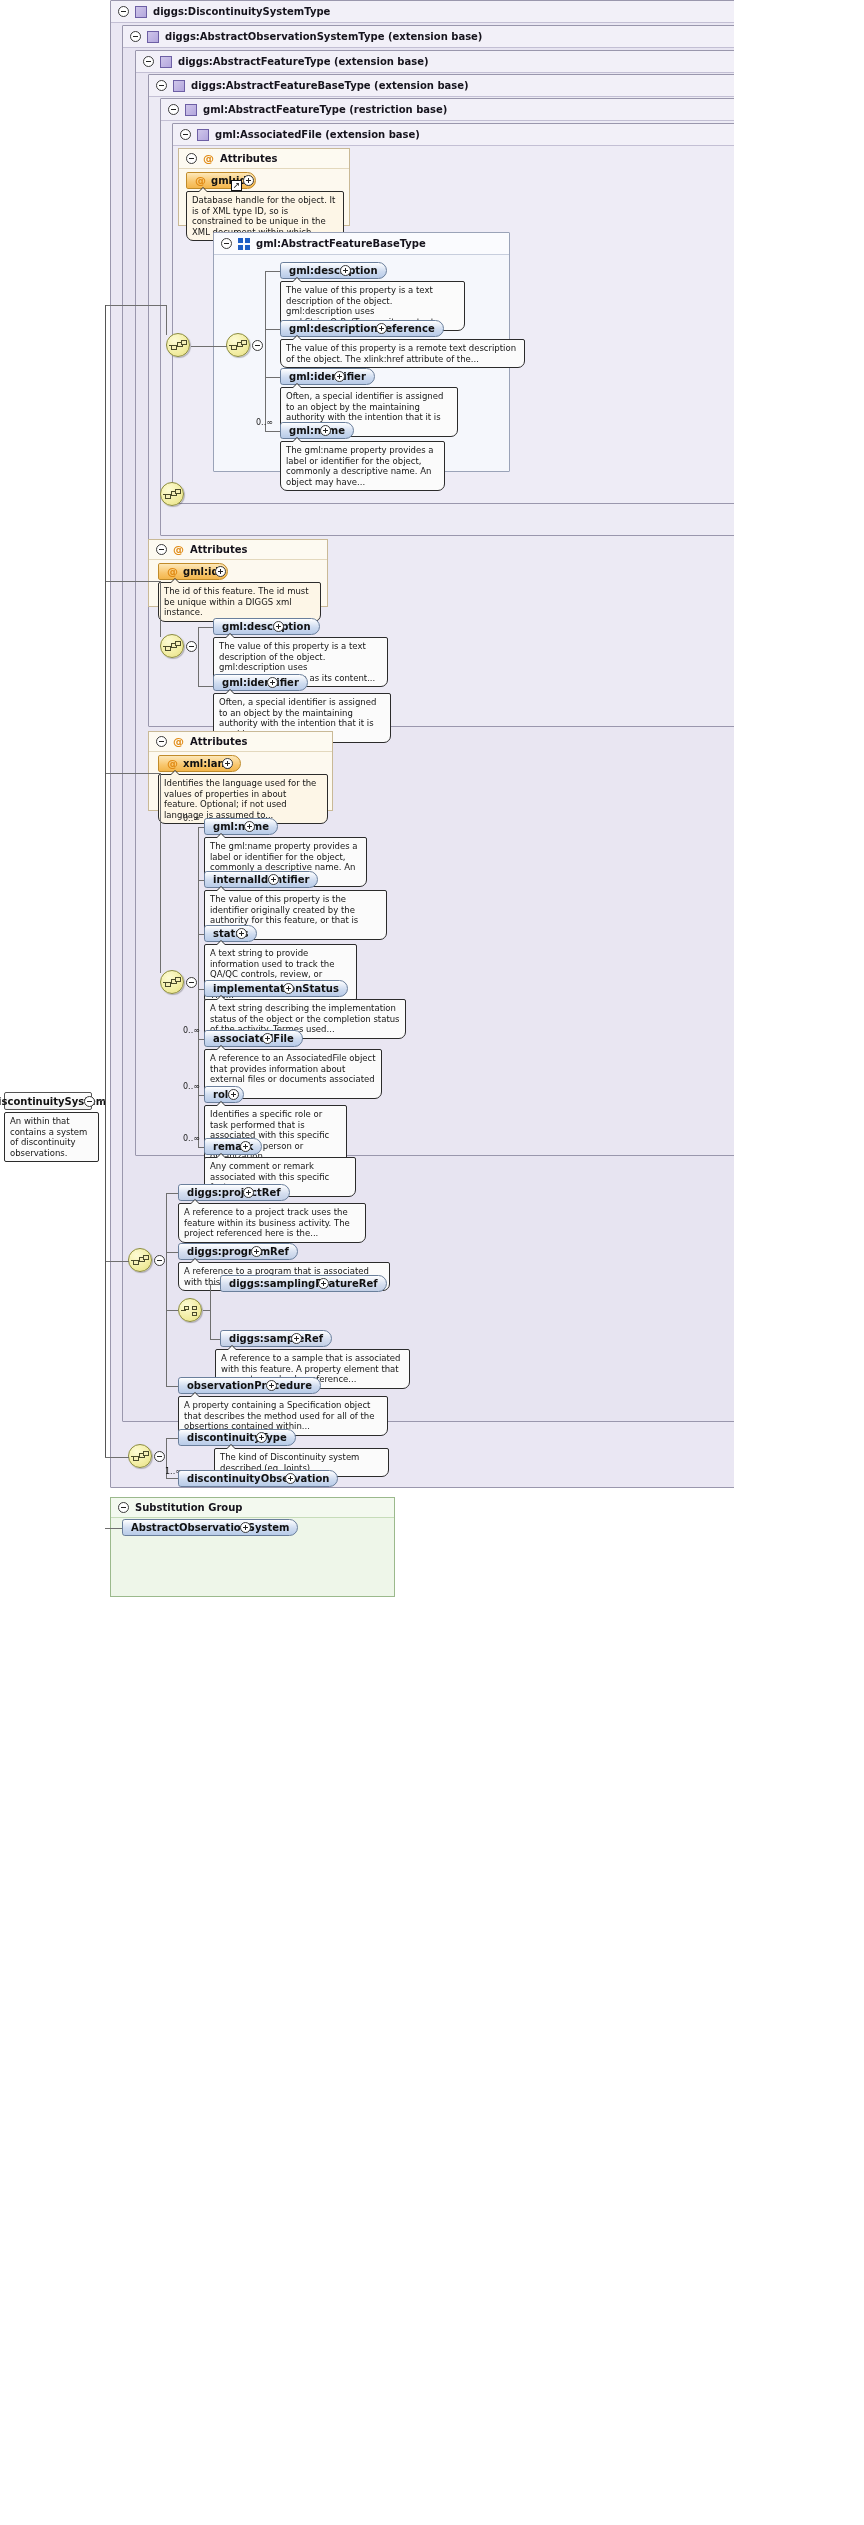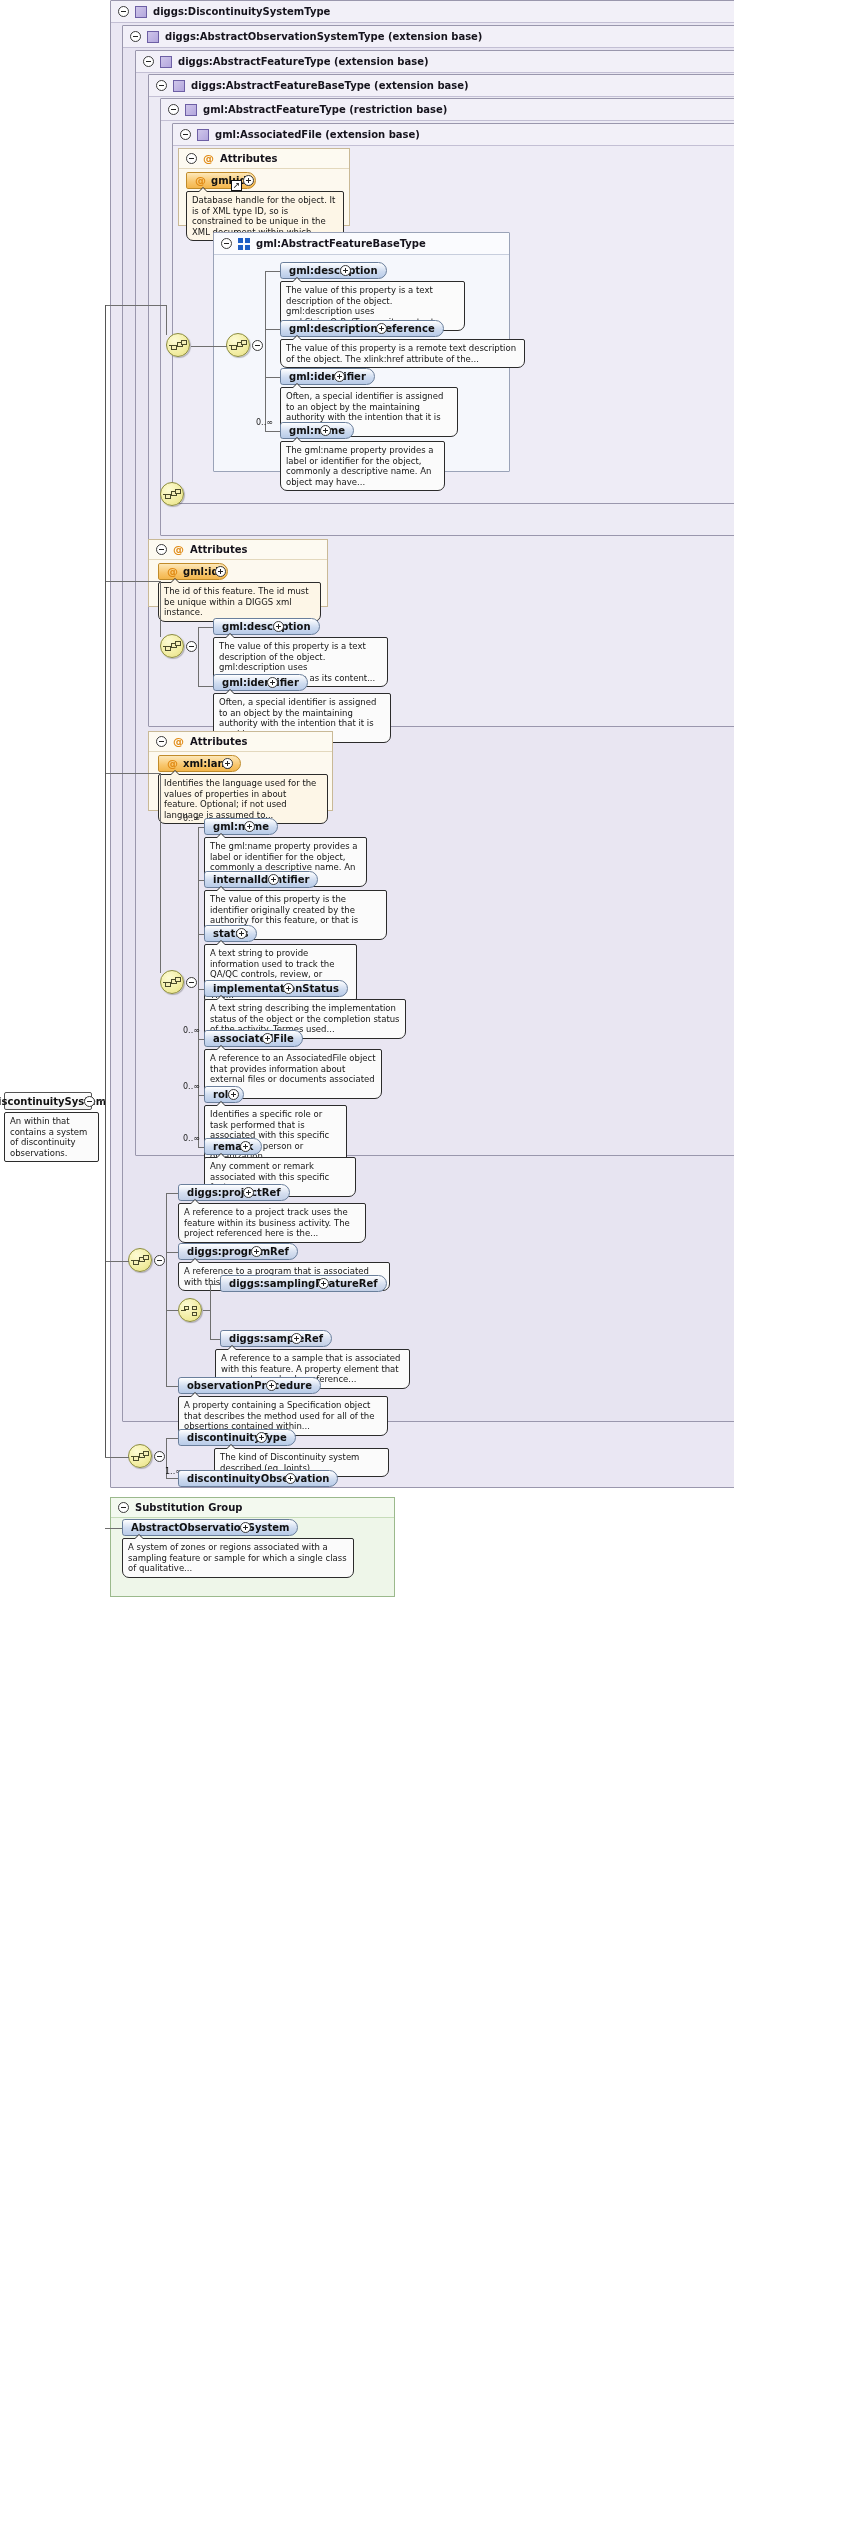--- a/index.html
+++ b/index.html
@@ -664,18 +664,15 @@
   <div class="subbox" style="left:110px; top:1497px; width:285px; height:100px;">
     <div class="sb-head">
       <span class="minus"></span>
       <span>Substitution Group</span>
     </div>
   </div>
   <div class="pill elem" style="left:122px; top:1519px;">
     <span>AbstractObservationSystem</span>
   </div>
   <div class="pcircle p" style="left:240px; top:1522px;"></div>
-  <div class="doc" style="left:122px; top:1538px; width:232px;">
-    <span>A system of zones or regions associated with a sampling feature or sample for which a single class of qualitative...</span>
-  </div>
   <div class="hline" style="left:105px; top:1528px; width:17px;"></div>
 
 </div>
 
 </body></html>

